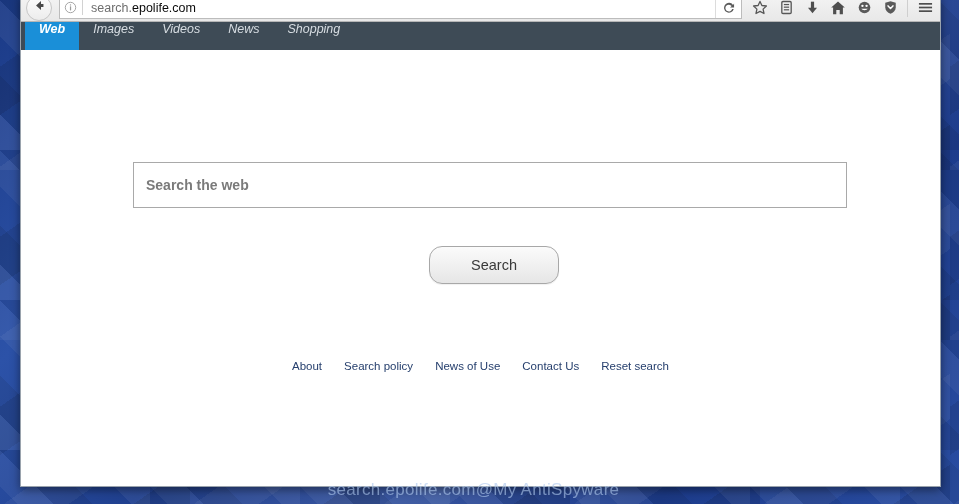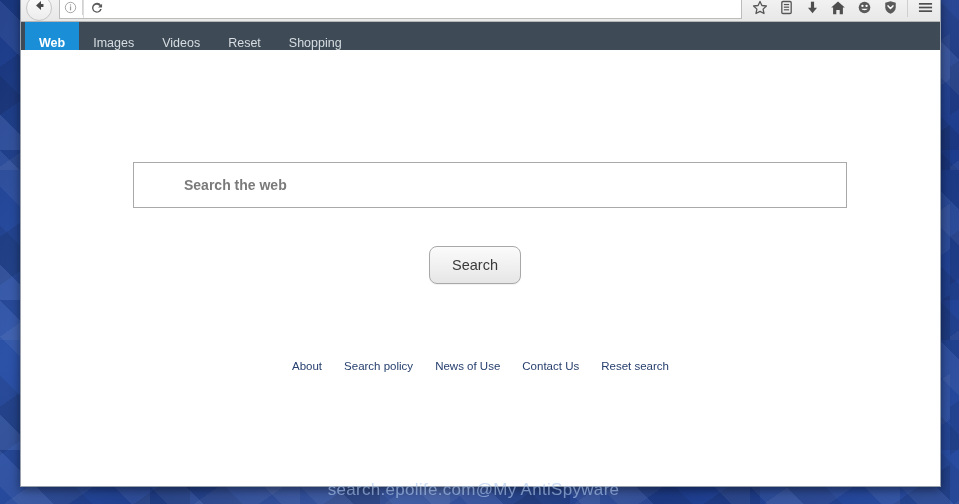--- a/index.html
+++ b/index.html
@@ -97,25 +97,26 @@
 
   
   #site-nav {
     height: 28px;
     background: #3e4b56;
     display: flex;
     align-items: stretch;
     padding-left: 4px;
   }
   .nav-tab {
-    display: flex; align-items: flex-end;
+    display: flex; align-items: flex-start;
     padding: 0 14px;
     color: #d7dde2;
     font-size: 12.5px;
     white-space: nowrap;
+    font-style: italic;
   }
   .nav-tab.active {
     background: #1a8fd8;
     color: #ffffff;
     font-weight: bold;
   }
 
   
   #page {
     position: relative;
@@ -124,42 +125,41 @@
   }
 
   #search-input-wrap {
     position: absolute;
     left: 112px;
     top: 112px;
     width: 714px;
     height: 46px;
     border: 1px solid #a9a9a9;
     background: #ffffff;
-    padding-left: 38px;
   }
   #search-input {
     width: 100%; height: 100%;
     border: none; outline: none;
     padding: 0 12px;
     font-family: "Liberation Sans", sans-serif;
     font-size: 14px;
     font-weight: bold;
     color: #333;
     background: transparent;
   }
   #search-input::placeholder { color: #7a7a7a; font-weight: bold; opacity: 1; }
 
   #search-button {
     position: absolute;
     left: 408px;
     top: 196px;
-    width: 92px;
+    width: 130px;
     height: 38px;
     border: 1px solid #a8a8a8;
-    border-radius: 8px;
+    border-radius: 13px;
     background: linear-gradient(#fbfbfb, #e6e6e6);
     font-family: "Liberation Sans", sans-serif;
     font-size: 14.5px;
     color: #3a3a3a;
     cursor: pointer;
     box-shadow: 0 1px 1px rgba(0,0,0,.06);
     text-align: center;
   }
 
   #footer-links {
@@ -211,20 +211,21 @@
 
     <div id="urlbar">
       <span id="identity-icon">
         <svg width="13" height="13" viewBox="0 0 16 16">
           <circle cx="8" cy="8" r="6.4" fill="none" stroke="#9b9b9b" stroke-width="1.1"></circle>
           <circle cx="8" cy="4.8" r=".85" fill="#9b9b9b"></circle>
           <rect x="7.3" y="6.6" width="1.5" height="5" rx=".5" fill="#9b9b9b"></rect>
         </svg>
       </span>
       <span id="url-sep"></span>
+      <span id="url-text"><span class="scheme-host">search.</span><span class="domain">epolife.com</span></span>
       <span id="reload-button">
         <svg width="14" height="14" viewBox="0 0 16 16">
           <path d="M12.6 4.6A5.6 5.6 0 1 0 13.4 9h-1.8a3.9 3.9 0 1 1-.6-3.2L9.2 7.4h4.6V2.8z" fill="#5a5a5a"></path>
         </svg>
       </span>
     </div>
 
     <div class="tb-btn">
       <span>
         <svg width="16" height="16" viewBox="0 0 16 16">
@@ -298,21 +299,21 @@
     <div class="nav-tab active">
       <span>Web</span>
     </div>
     <div class="nav-tab">
       <span>Images</span>
     </div>
     <div class="nav-tab">
       <span>Videos</span>
     </div>
     <div class="nav-tab">
-      <span>Reset</span>
+      <span>News</span>
     </div>
     <div class="nav-tab">
       <span>Shopping</span>
     </div>
   </div>
 
   <div id="page">
 
     <div id="search-input-wrap">
       <input id="search-input" type="text" placeholder="Search the web" style="">

